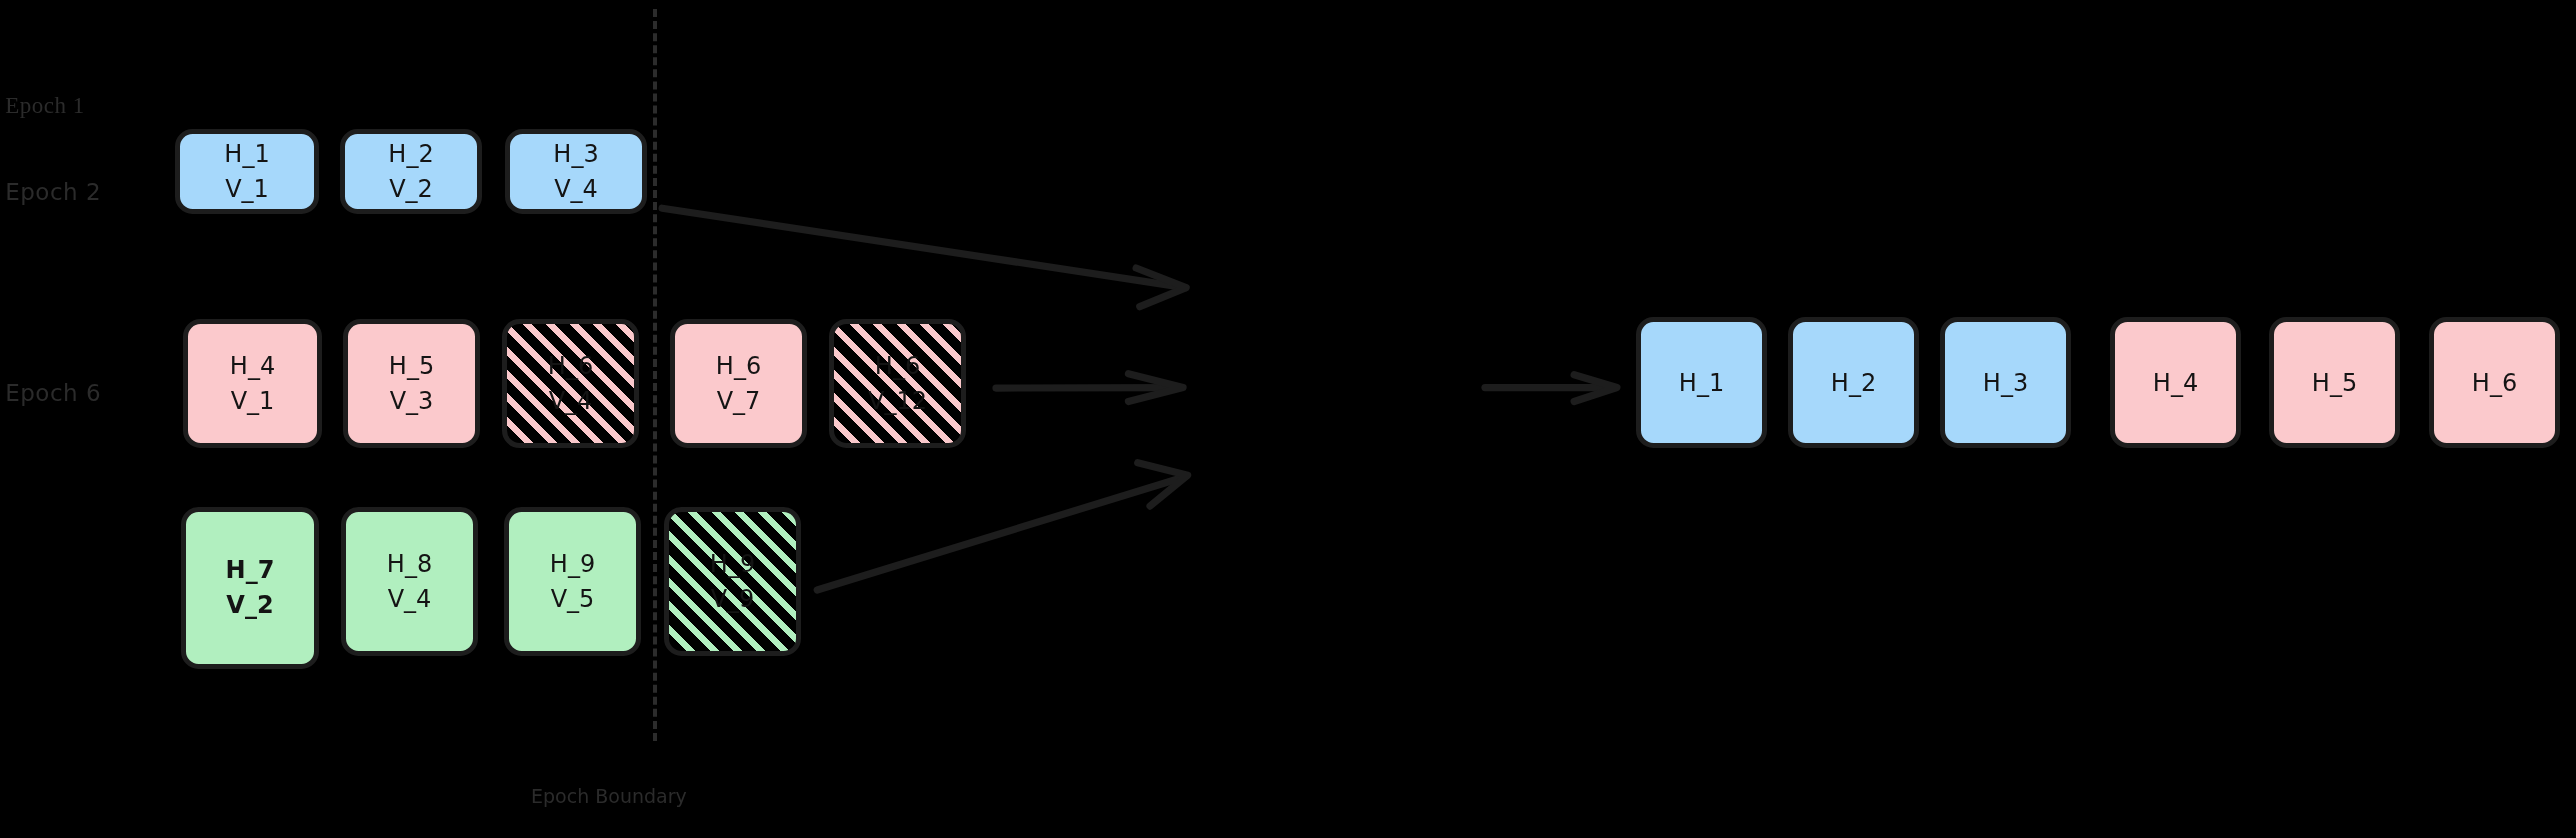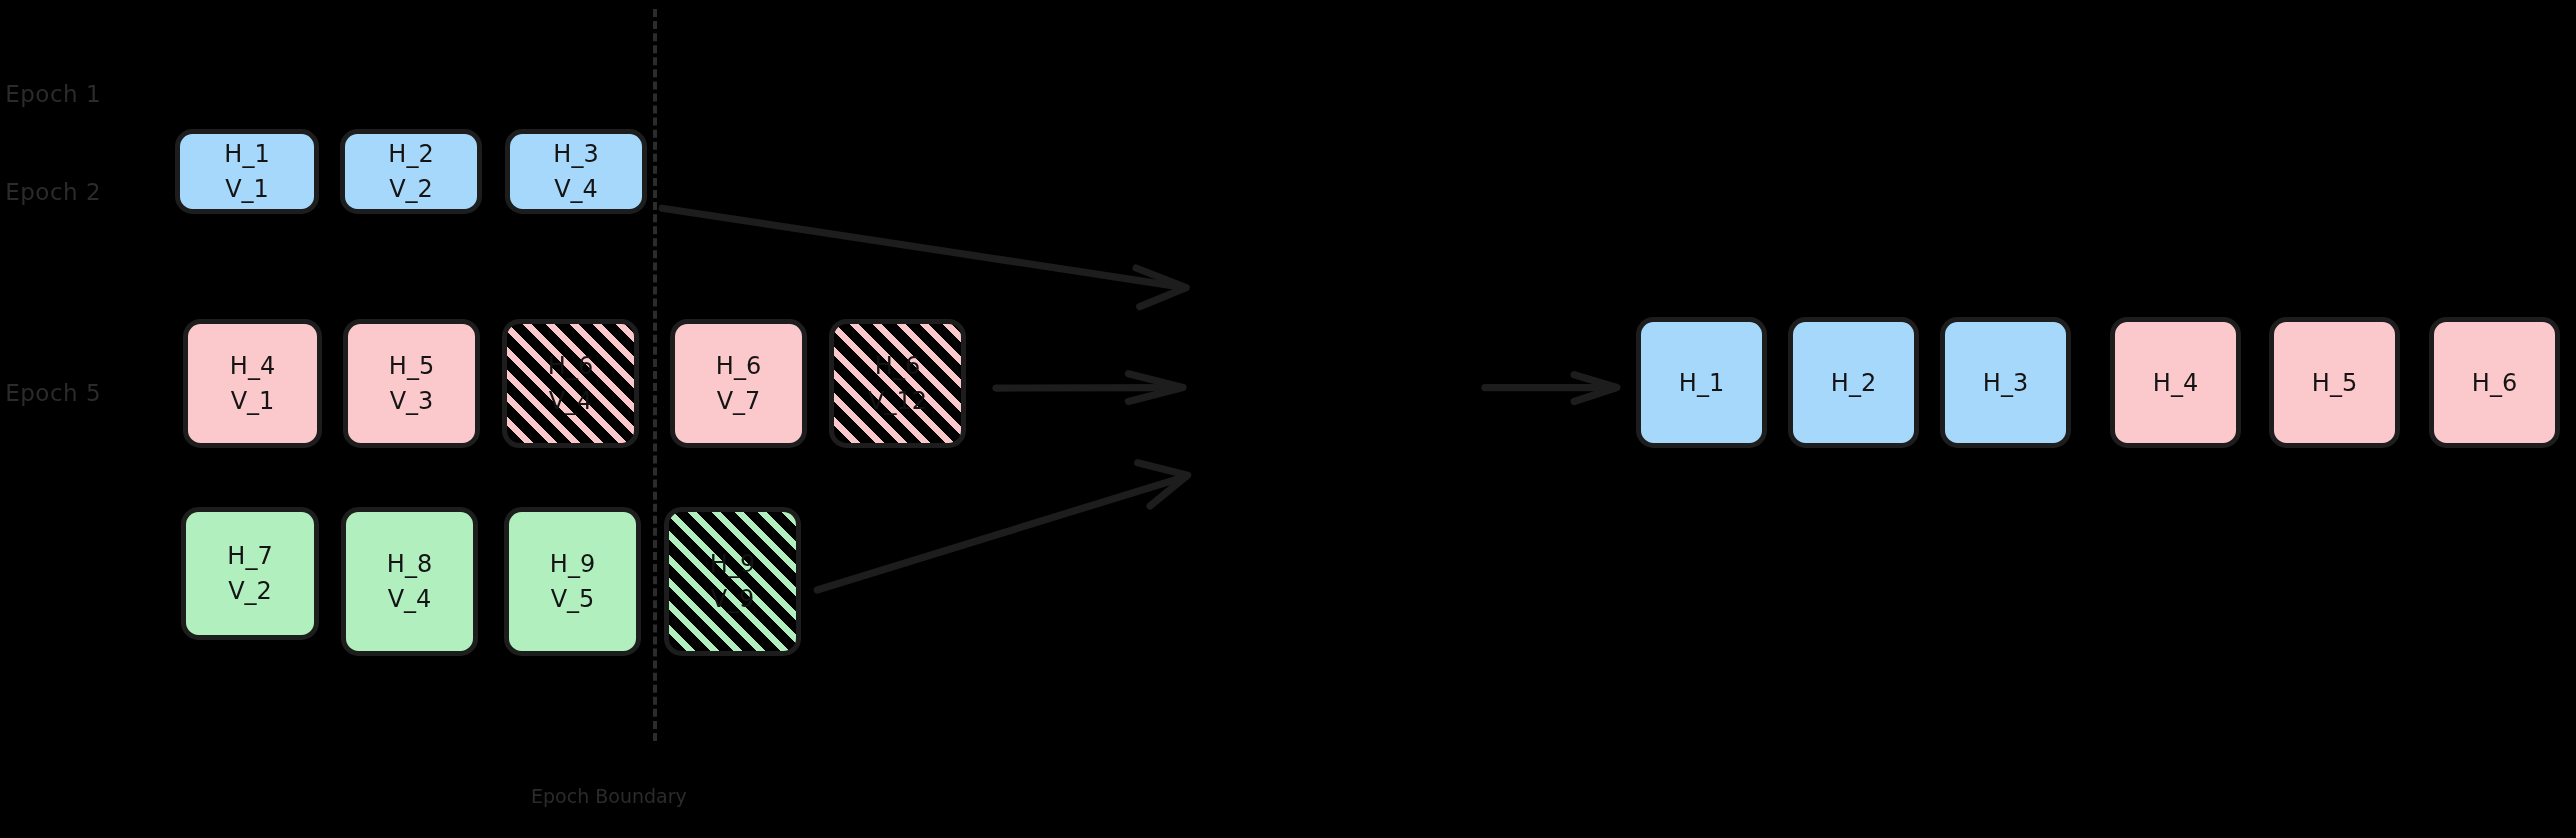--- a/index.html
+++ b/index.html
@@ -134,23 +134,23 @@
     width: 3072px;
     height: 839px;
     pointer-events: none;
   }
 </style>
 </head>
 <body>
 
 <div id="canvas">
 
-  <div class="epoch-label" style="left:5.2px; top:83px;">Epoch 1</div>
+  <div class="epoch-label" style="left:5.2px; top:94px;font-family:Liberation Serif, serif;">Epoch 1</div>
   <div class="epoch-label" style="left:5.2px; top:181px;">Epoch 2</div>
-  <div class="epoch-label" style="left:5.2px; top:382px;">Epoch 5</div>
+  <div class="epoch-label" style="left:5.2px; top:382px;">Epoch 6</div>
 
   <div class="boundary-line"></div>
   <div class="boundary-label">Epoch Boundary</div>
 
   <div class="card blue" style="left:175px; top:129px; width:144px; height:85px;">
     <span class="line">H_1</span>
     <span class="line">V_1</span>
   </div>
   <div class="card blue" style="left:340px; top:129px; width:142px; height:85px;">
     <span class="line">H_2</span>
@@ -175,21 +175,21 @@
   </div>
   <div class="card pink" style="left:670px; top:319px; width:137px; height:129px;">
     <span class="line">H_6</span>
     <span class="line">V_7</span>
   </div>
   <div class="card pink hatch" style="left:829px; top:319px; width:137px; height:129px;">
     <span class="line">H_6</span>
     <span class="line">V_12</span>
   </div>
 
-  <div class="card green" style="left:181px; top:507px; width:138px; height:133px;">
+  <div class="card green" style="left:181px; top:507px; width:138px; height:162px;font-weight:bold;">
     <span class="line">H_7</span>
     <span class="line">V_2</span>
   </div>
   <div class="card green" style="left:341px; top:507px; width:137px; height:149px;">
     <span class="line">H_8</span>
     <span class="line">V_4</span>
   </div>
   <div class="card green" style="left:504px; top:507px; width:137px; height:149px;">
     <span class="line">H_9</span>
     <span class="line">V_5</span>

